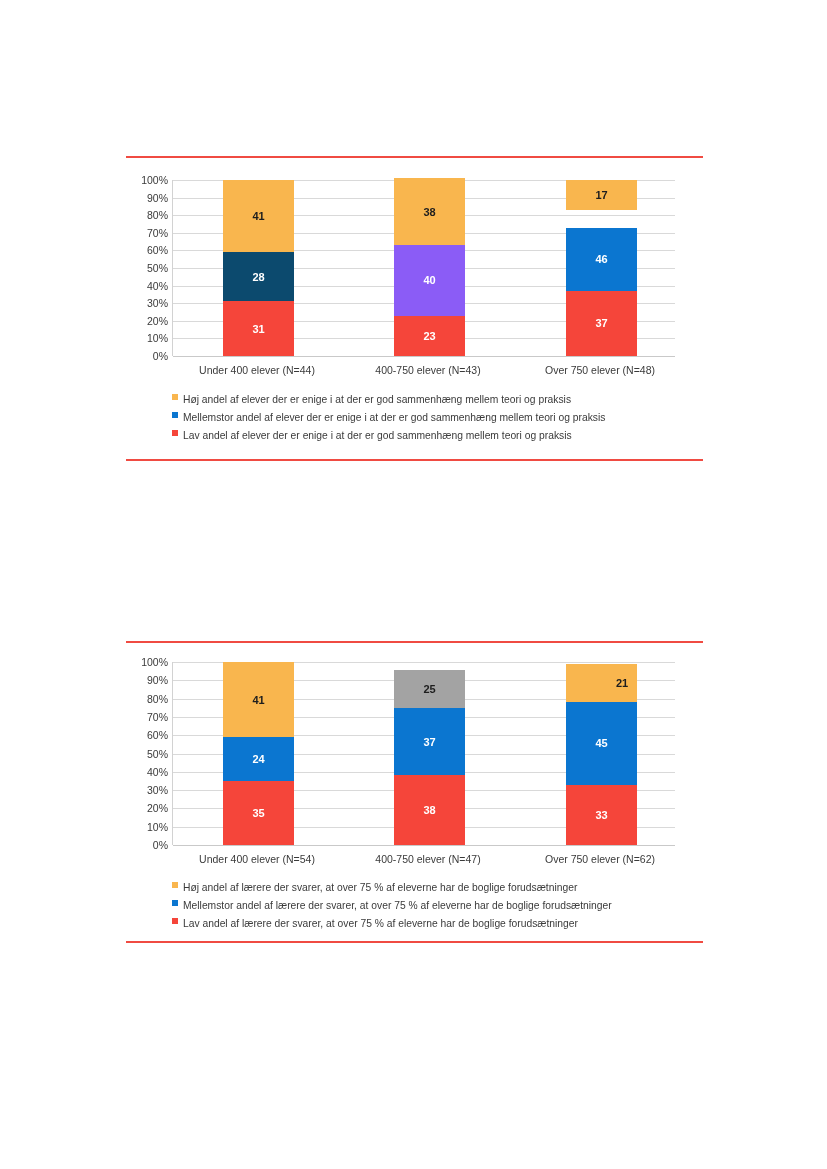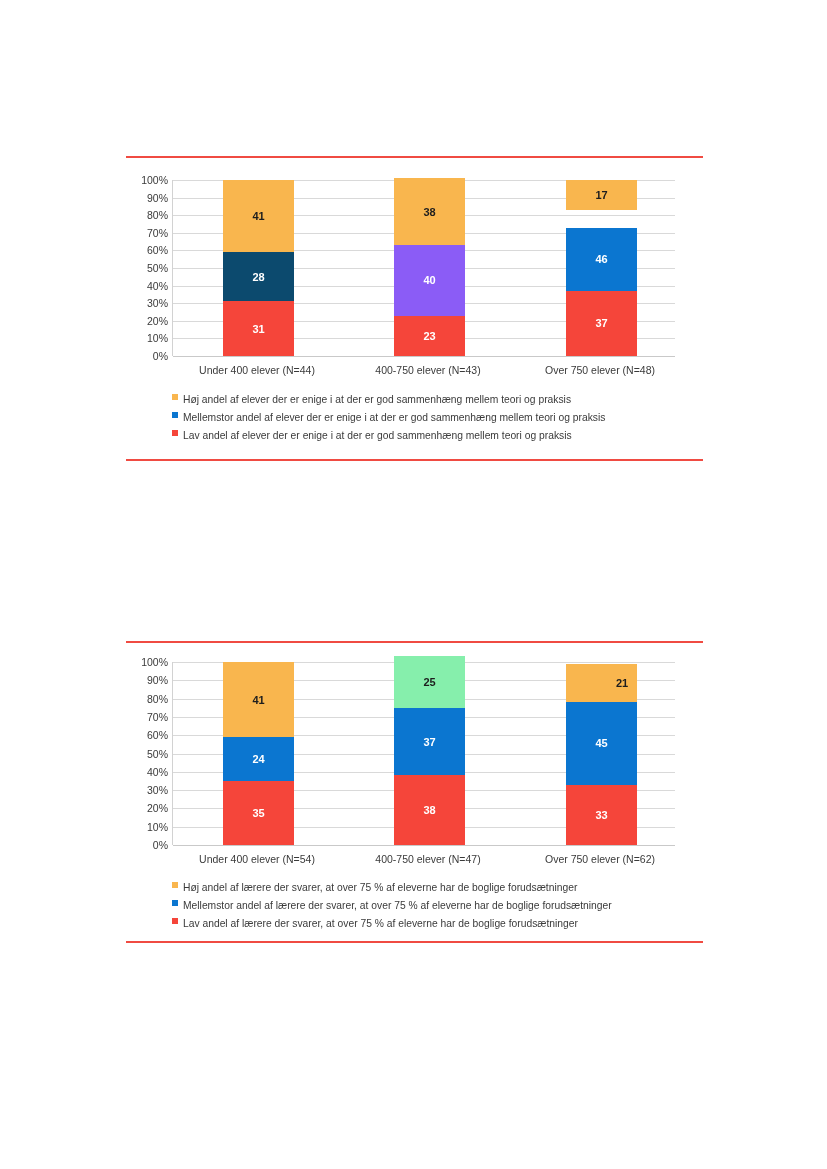--- a/index.html
+++ b/index.html
@@ -208,21 +208,21 @@
             <span>41</span>
           </div>
         </div>
         <div class="bar" style="left: 221px; height: 183px;">
           <div class="seg low" style="background: rgb(245, 69, 58); height: 69.54px; bottom: 0px;">
             <span>38</span>
           </div>
           <div class="seg mid" style="background: rgb(11, 118, 208); height: 67.71px; bottom: 69.54px;">
             <span>37</span>
           </div>
-          <div class="seg high" style="background: #86efac; height: 52px; bottom: 137.25px;">
+          <div class="seg high" style="background: #a3a3a3; height: 38px; bottom: 137.25px;">
             <span>25</span>
           </div>
         </div>
         <div class="bar" style="left: 393px; height: 183px;">
           <div class="seg low" style="background: rgb(245, 69, 58); height: 60.39px; bottom: 0px;">
             <span>33</span>
           </div>
           <div class="seg mid" style="background: rgb(11, 118, 208); height: 82.35px; bottom: 60.39px;">
             <span>45</span>
           </div>

